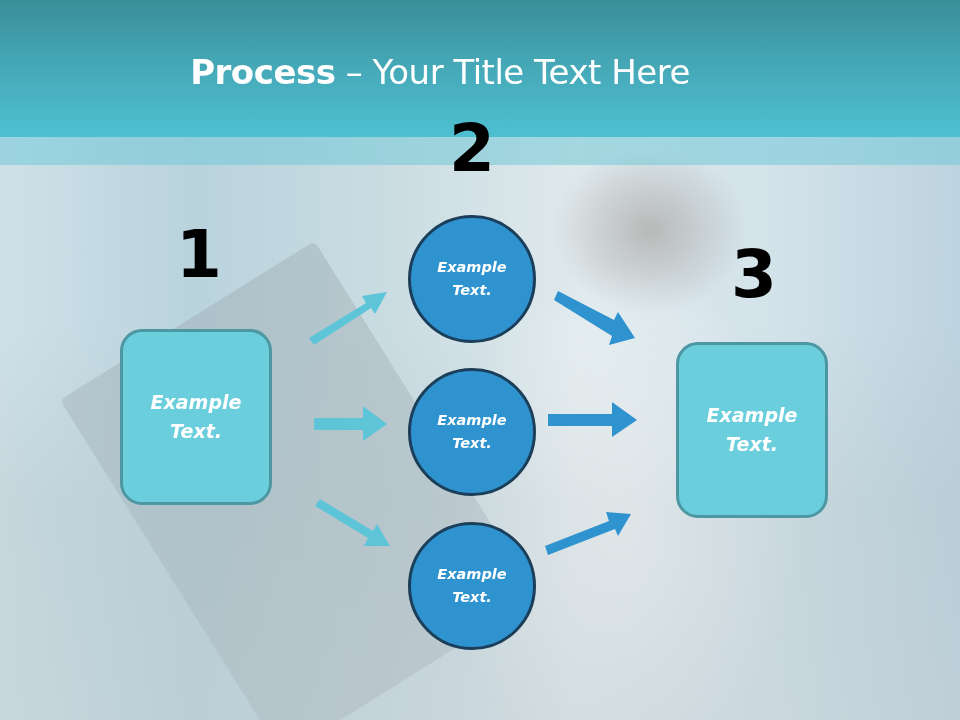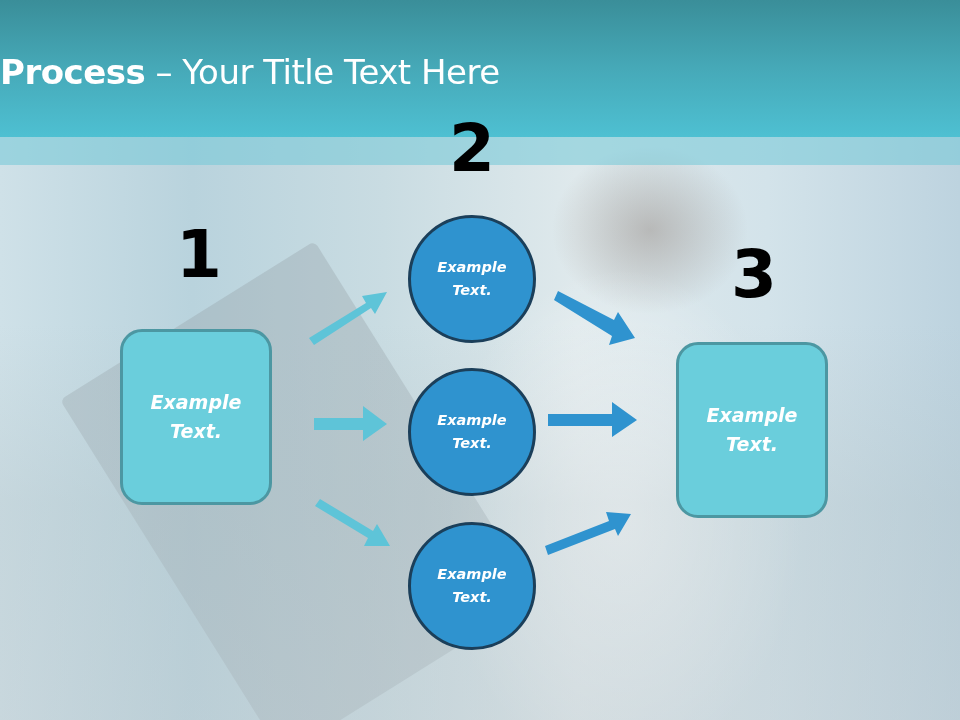--- a/index.html
+++ b/index.html
@@ -8,21 +8,21 @@
       radial-gradient(ellipse 260px 360px at 620px 520px, rgba(255,255,255,0.75), rgba(255,255,255,0) 70%),
       radial-gradient(ellipse 140px 120px at 650px 230px, rgba(120,100,90,0.35), rgba(0,0,0,0) 70%),
       linear-gradient(90deg, #cfe1e8 0%, #b9d3dd 20%, #c9dce2 40%, #dfe9ec 60%, #d3e3ea 80%, #bdd3df 100%);
   }
   .bg-stripes { position:absolute; inset:0; background:
       linear-gradient(180deg, rgba(255,255,255,0) 0%, rgba(255,255,255,0) 45%, rgba(180,195,200,0.35) 70%, rgba(190,200,205,0.4) 100%);
   }
   .clipboard { position:absolute; left:60px; top:400px; width:300px; height:420px; background:rgba(150,160,165,0.35); transform:rotate(-32deg); transform-origin:0 0; border-radius:6px; }
   .header { position:absolute; left:0; top:0; width:960px; height:137px; background:linear-gradient(180deg,#3a8e99 0%,#46a9b8 50%,#4ec0d2 100%); }
   .header-band { position:absolute; left:0; top:137px; width:960px; height:28px; background:rgba(115,200,215,0.55); }
-  .title { position:absolute; left:0; top:52px; width:880px; color:#fff; font-size:34px; font-family:"DejaVu Sans",sans-serif; letter-spacing:-0.5px; }
+  .title { position:absolute; left:0; top:52px; width:880px; text-align:center; color:#fff; font-size:34px; font-family:"DejaVu Sans",sans-serif; letter-spacing:-0.5px; }
   .title b { font-weight:bold; }
   .title span.light { font-weight:normal; }
   .num { position:absolute; font-family:"DejaVu Sans",sans-serif; font-weight:bold; color:#000; font-size:66px; line-height:1; text-align:center; width:80px; }
   .box { position:absolute; width:152px; height:176px; background:#6acedc; border:3px solid #4c97a2; border-radius:22px; box-sizing:border-box; display:flex; flex-direction:column; justify-content:center; align-items:center; color:#fff; font-style:italic; font-weight:bold; font-size:19px; line-height:29px; font-family:"DejaVu Sans",sans-serif; }
   .circle { position:absolute; width:128px; height:128px; border-radius:50%; background:#2f93cf; border:3px solid #1b3f5a; box-sizing:border-box; display:flex; flex-direction:column; justify-content:center; align-items:center; color:#fff; font-style:italic; font-weight:bold; font-size:14.5px; line-height:23px; font-family:"DejaVu Sans",sans-serif; }
   .arrows { position:absolute; left:0; top:0; width:960px; height:720px; }
 </style>
 </head>
 <body>
 

